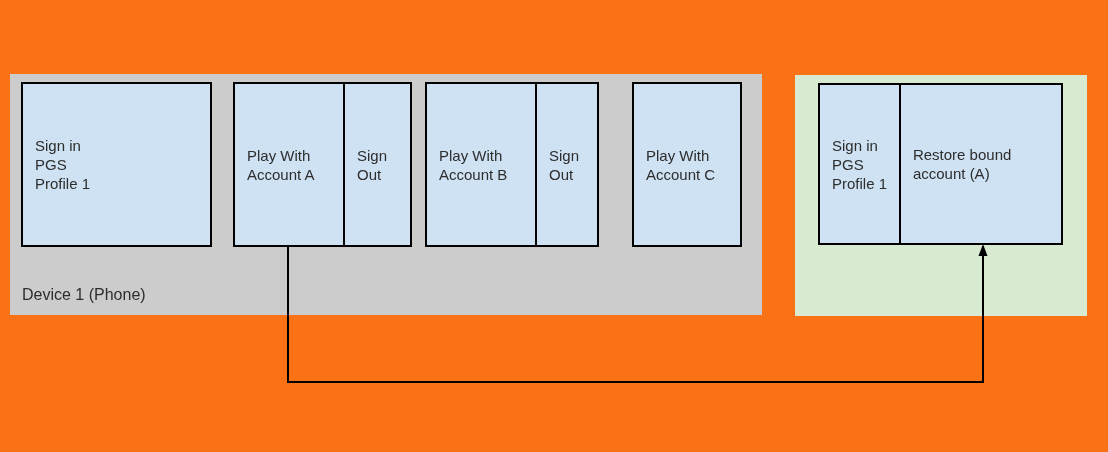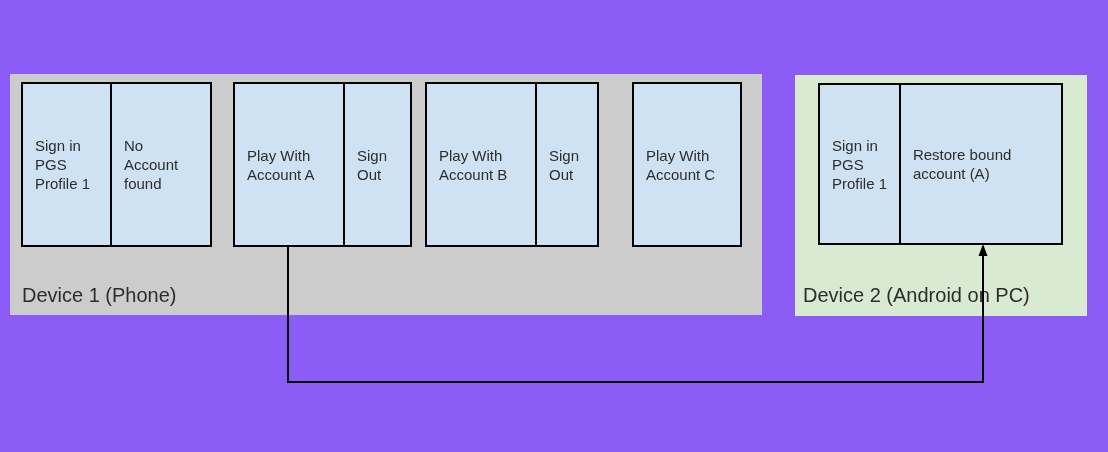--- a/index.html
+++ b/index.html
@@ -1,20 +1,20 @@
 <!DOCTYPE html>
 <html><head>
 <meta charset="utf-8">
 <style>
   html, body { margin: 0; padding: 0; background: #000; }
   .stage {
     position: relative;
     width: 1108px;
     height: 452px;
-    background: #8b5cf6;
+    background: #f97316;
     overflow: hidden;
     font-family: "Liberation Sans", "DejaVu Sans", sans-serif;
     color: #2d2d2d;
   }
   .container { position: absolute; }
   .device1 {
     left: 10px; top: 74px; width: 752px; height: 241px;
     background: #cccccc;
   }
   .device2 {
@@ -36,21 +36,21 @@
   }
   .cell + .cell { border-left: 2px solid #000000; }
   .cell-text {
     white-space: pre-line;
     font-size: 15px;
     line-height: 19px;
     color: #2d2d2d;
   }
   .device-label {
     position: absolute;
-    font-size: 20px;
+    font-size: 16px;
     line-height: 20px;
     color: #2d2d2d;
   }
   .device1 .device-label { left: 12px; bottom: 10px; }
   .device2 .device-label { left: 8px;  bottom: 11px; }
 
   
   .g1 { left: 11px;  top: 8px; width: 191px; height: 165px; }
   .g1 .c1 { width: 87px; }  .g1 .c2 { width: 100px; }
   .g2 { left: 223px; top: 8px; width: 179px; height: 165px; }
@@ -76,25 +76,20 @@
 
 <div class="stage">
 
   <div class="container device1">
 
     <div class="group g1">
       <div class="cell c1">
         <span class="cell-text">Sign in
 PGS
 Profile 1</span>
-      </div>
-      <div class="cell c2">
-        <span class="cell-text">No
-Account
-found</span>
       </div>
     </div>
 
     <div class="group g2">
       <div class="cell c1">
         <span class="cell-text">Play With
 Account A</span>
       </div>
       <div class="cell c2">
         <span class="cell-text">Sign
@@ -130,21 +125,20 @@
         <span class="cell-text">Sign in
 PGS
 Profile 1</span>
       </div>
       <div class="cell c2">
         <span class="cell-text">Restore bound
 account (A)</span>
       </div>
     </div>
 
-    <div class="device-label">Device 2 (Android on PC)</div>
   </div>
 
   <svg class="connector" width="1108" height="452" viewBox="0 0 1108 452">
     <path d="M288 246 L288 382 L983 382 L983 252" stroke="#000000" stroke-width="2" fill="none"></path>
     <polygon points="983,244 978.5,256 987.5,256" fill="#000000"></polygon>
   </svg>
 
 </div>
 
 </body></html>

